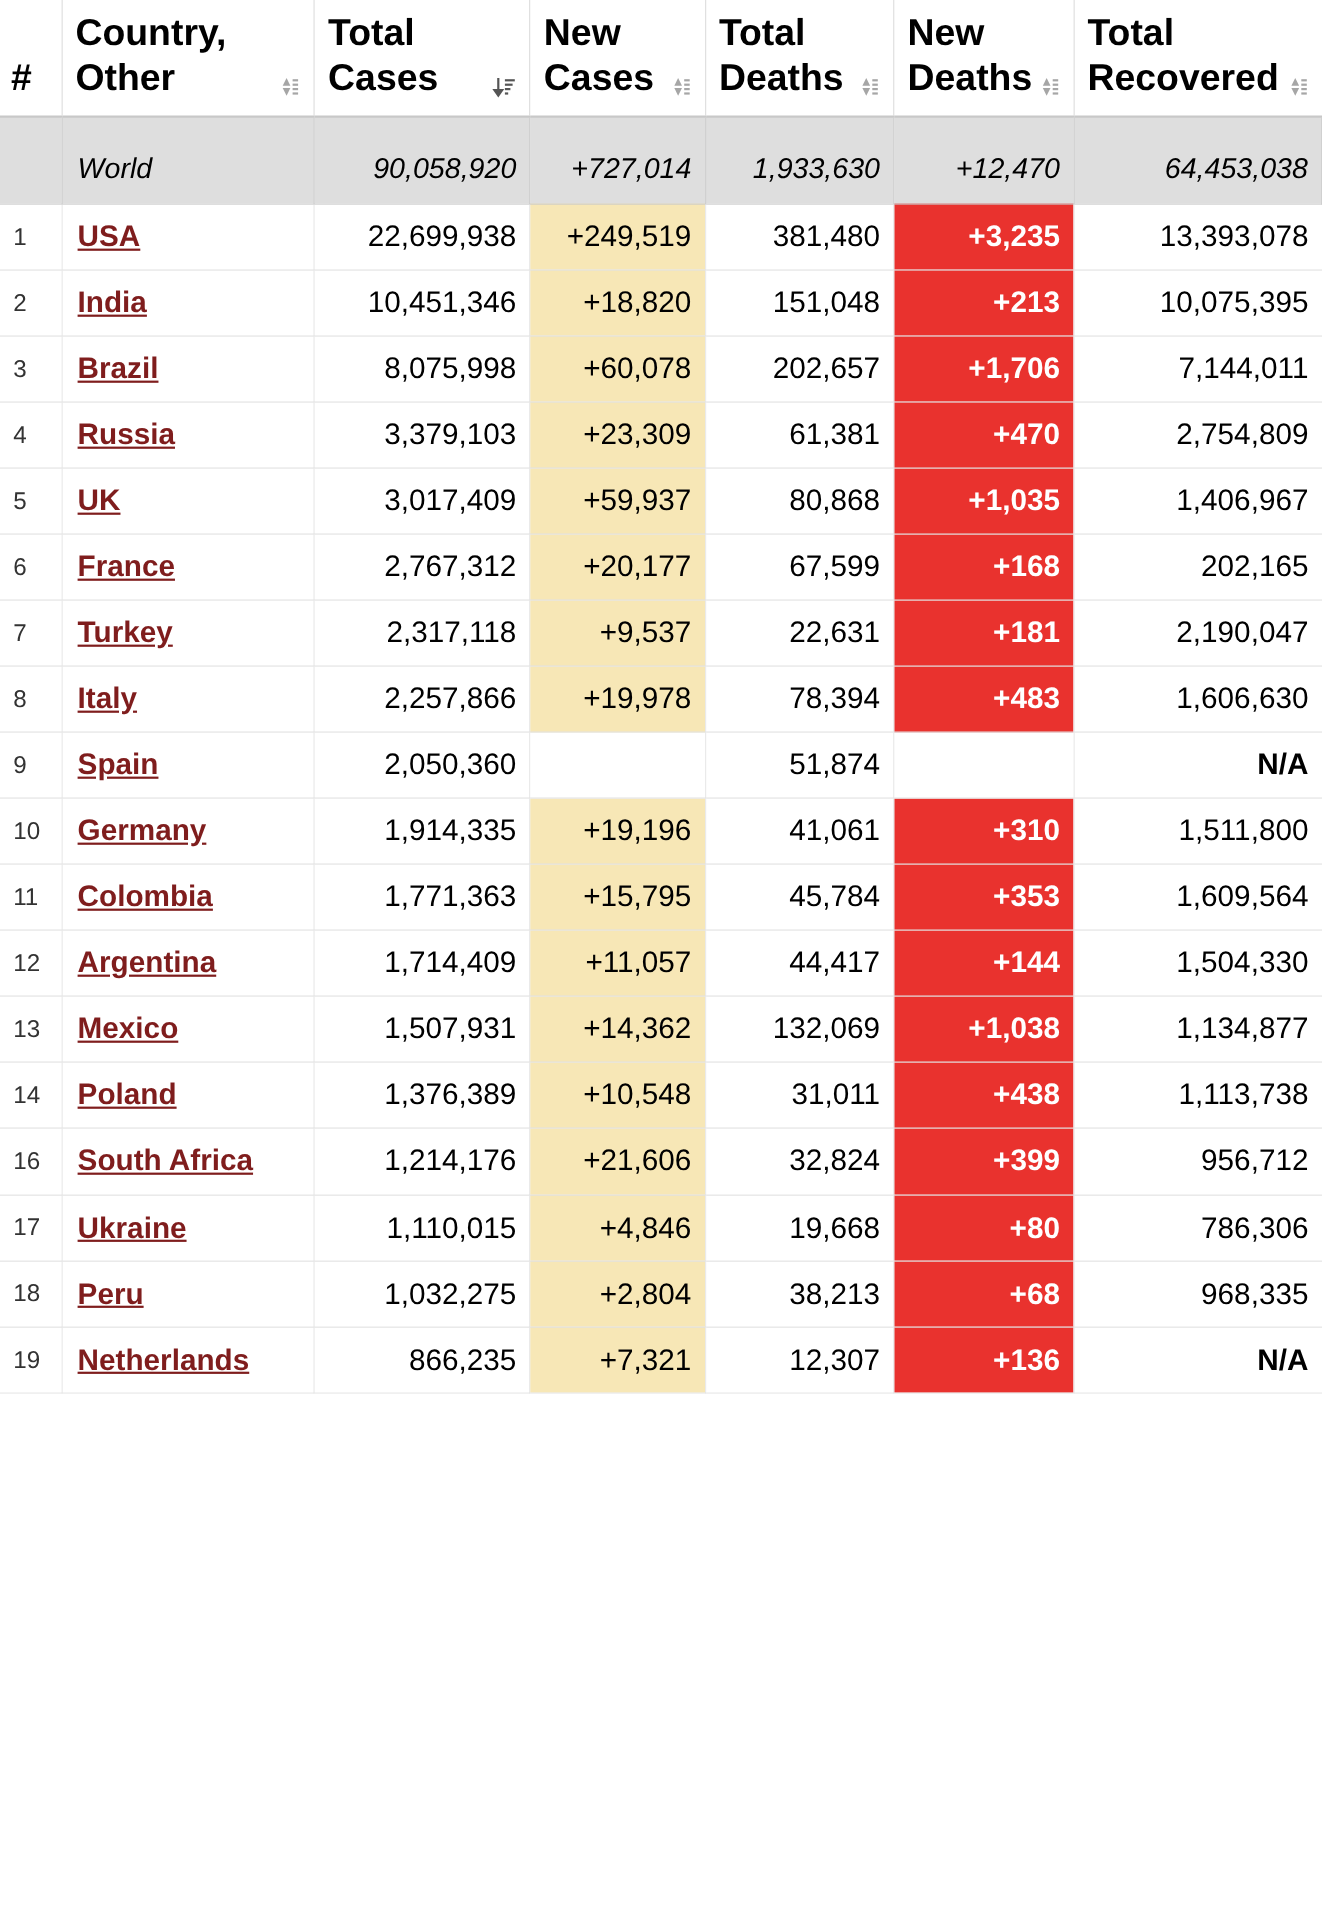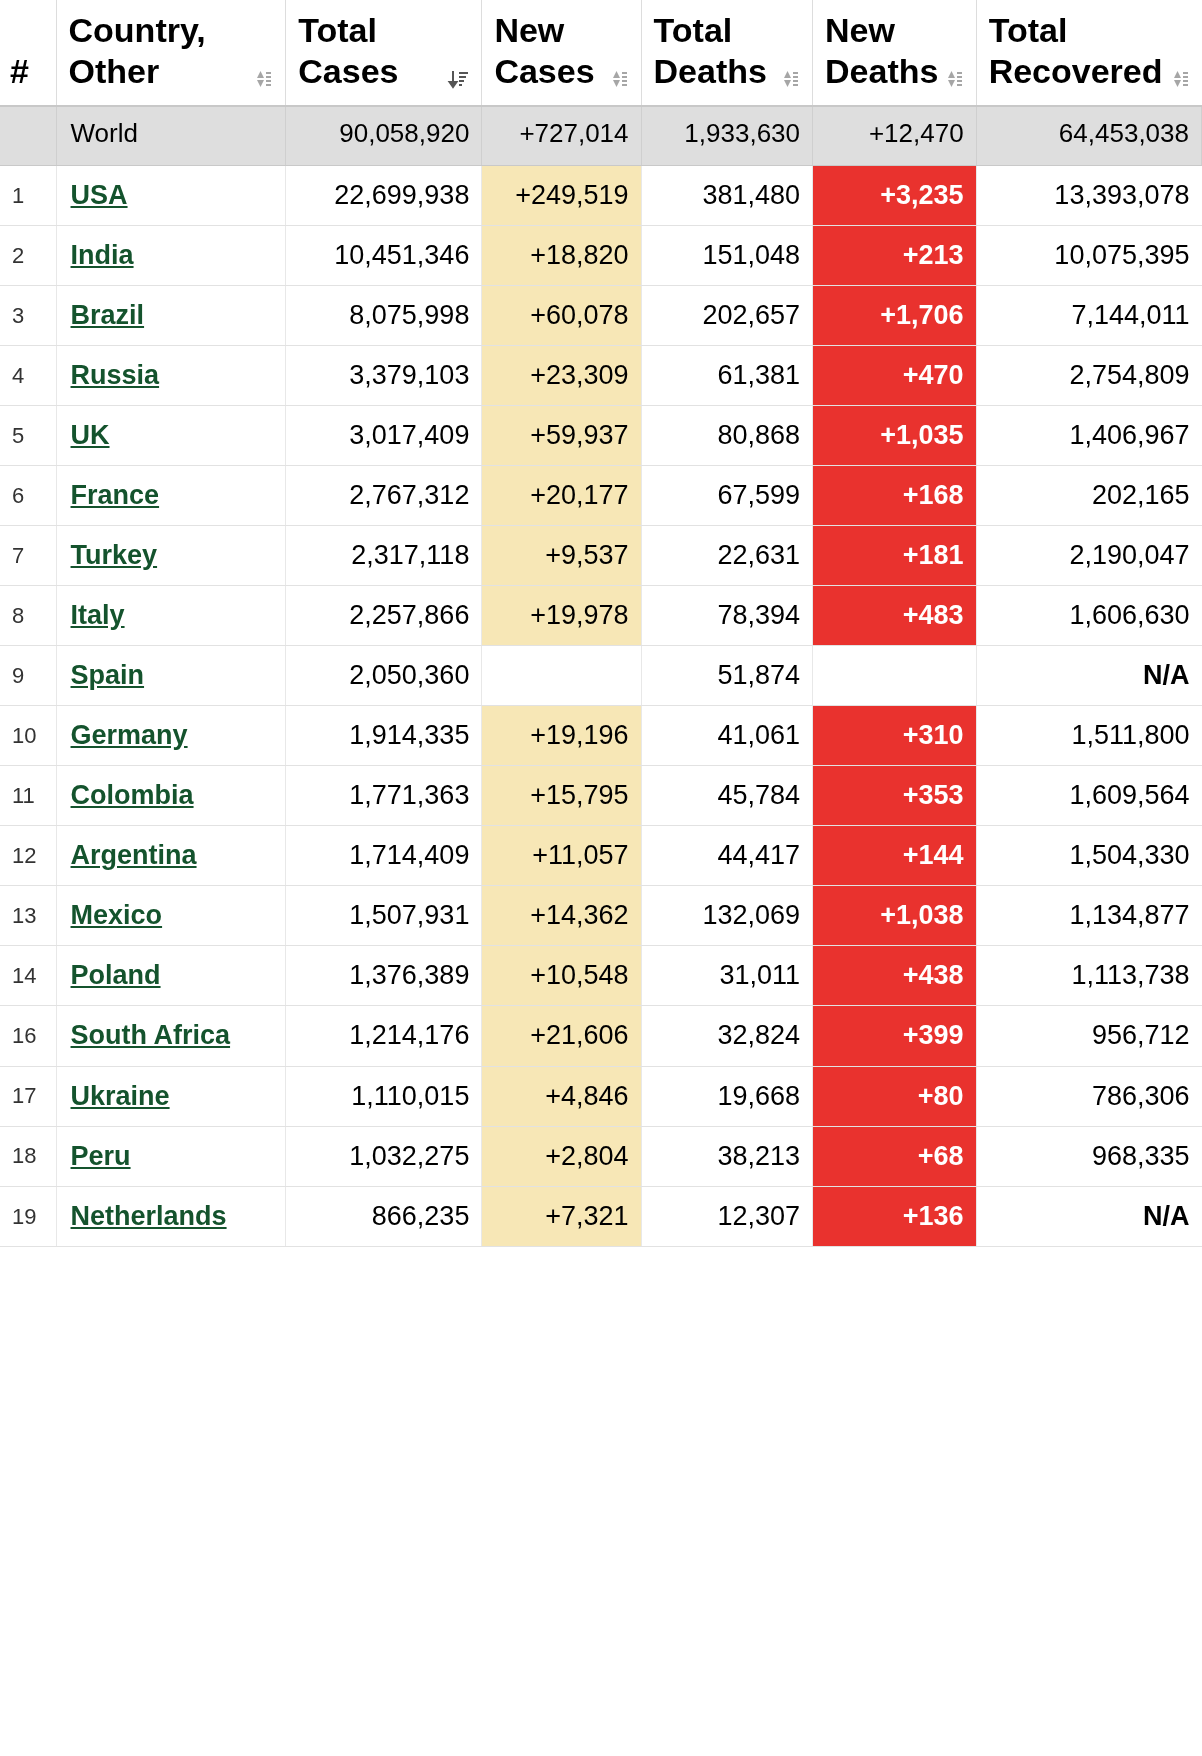--- a/index.html
+++ b/index.html
@@ -71,43 +71,44 @@
     line-height: 1.15;
     background: #ffffff;
   }
   tbody td:last-child { border-right: none; margin-left: 32px; }
 
   tr.world-row td {
     background: #dedede;
     font-size: 26px;
     border-bottom: 1px solid #c9c9c9;
     border-right: 1px solid #cfcfcf;
-    padding-top: 12px;
+    padding-top: 32px;
     padding-bottom: 16px;
+    font-style: italic;
   }
   tr.world-row td.rank-cell { background: #dedede; }
   tr.world-row td.country-cell {
     text-align: left;
     font-weight: normal;
     color: #000;
   }
 
   td.rank-cell {
     text-align: left;
     font-size: 22px;
     color: #333333;
     padding-left: 12px;
     padding-right: 4px;
   }
   td.country-cell {
     text-align: left;
     padding-left: 14px;
   }
   td.country-cell a {
-    color: #14532d;
+    color: #7f1d1d;
     font-weight: bold;
     text-decoration: underline;
     font-size: 27px;
   }
   td.newcases-cell {
     background: #f7e7b6;
     font-weight: normal;
   }
   td.newcases-cell.empty { background: #ffffff; }
   td.newdeaths-cell {

